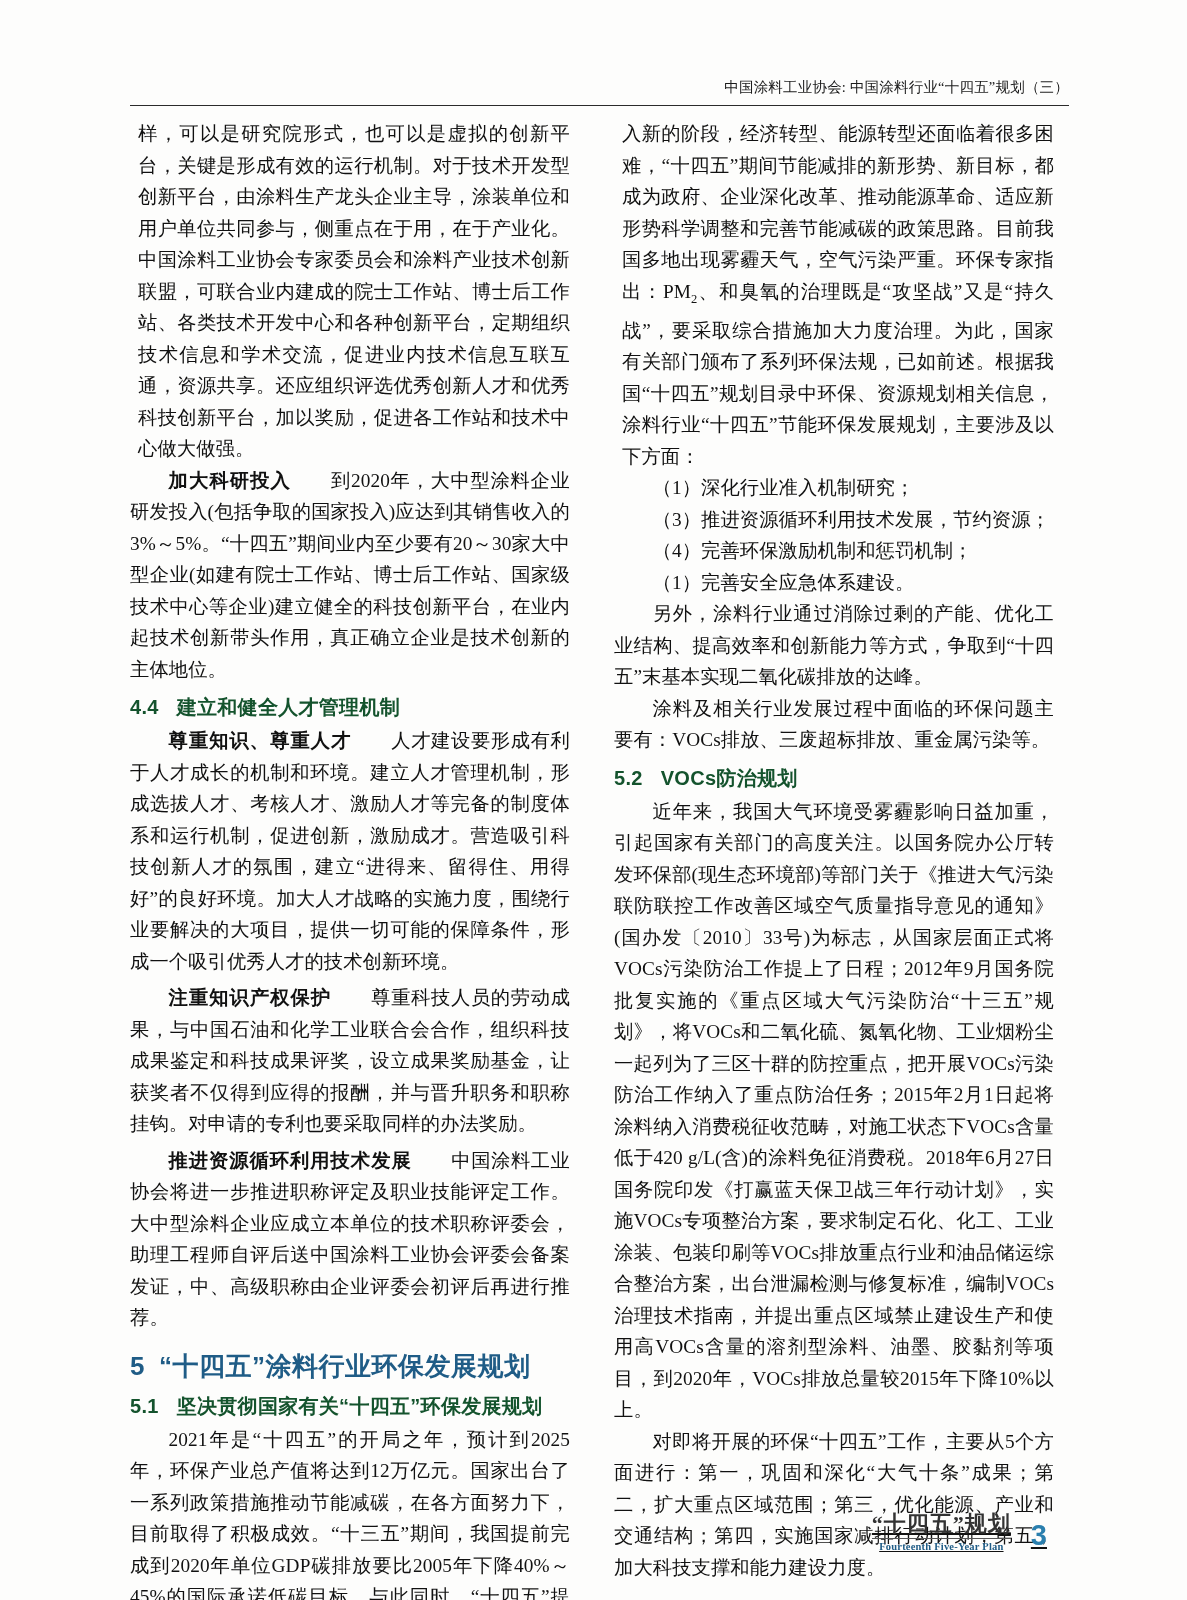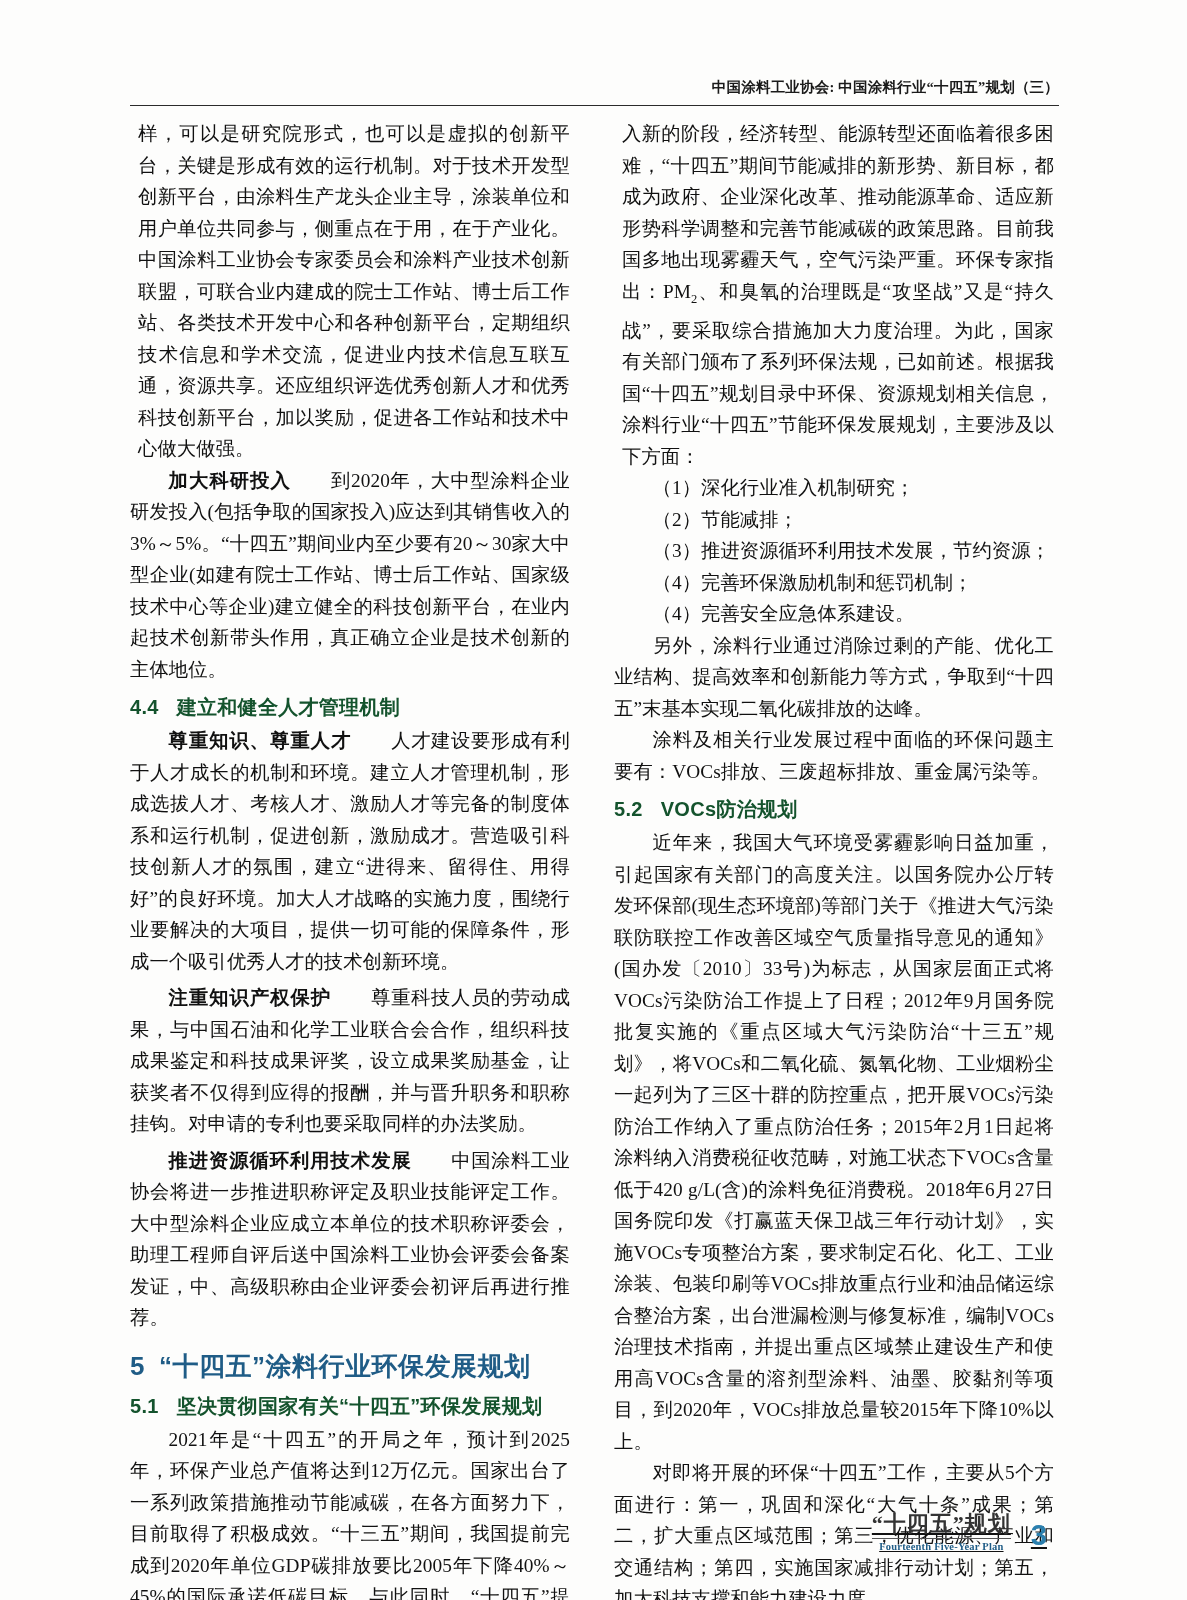--- a/index.html
+++ b/index.html
@@ -15,23 +15,22 @@
     font-family: "Liberation Serif", "DejaVu Serif", serif;
     color: #111;
     box-sizing: border-box;
     overflow: hidden;
   }
   
   .header {
     position: absolute;
     top: 78px;
     left: 130px;
-    right: 128px;
+    right: 118px;
     height: 30px;
-    font-weight: bold;
   }
   .header-text {
     position: absolute;
     right: 0;
     top: 0;
     font-size: 14.5px;
     color: #1a1a1a;
     letter-spacing: 0.2px;
     white-space: nowrap;
   }
@@ -190,24 +189,23 @@
 
       <p class="indent">2021年是“十四五”的开局之年，预计到2025年，环保产业总产值将达到12万亿元。国家出台了一系列政策措施推动节能减碳，在各方面努力下，目前取得了积极成效。“十三五”期间，我国提前完成到2020年单位GDP碳排放要比2005年下降40%～45%的国际承诺低碳目标。与此同时，“十四五”提出了到2035年基本实现社会主义现代化远景目标。中国GDP增速已经转入中高速增长，新常态的过程中，工业化、城镇化进程都进</p>
 
     </div>
 
     <div class="col">
 
       <p class="noindent"><span>入新的阶段，经济转型、能源转型还面临着很多困难，“十四五”期间节能减排的新形势、新目标，都成为政府、企业深化改革、推动能源革命、适应新形势科学调整和完善节能减碳的政策思路。目前我国多地出现雾霾天气，空气污染严重。环保专家指出：PM</span><sub>2</sub><span>、和臭氧的治理既是“攻坚战”又是“持久战”，要采取综合措施加大力度治理。为此，国家有关部门颁布了系列环保法规，已如前述。根据我国“十四五”规划目录中环保、资源规划相关信息，涂料行业“十四五”节能环保发展规划，主要涉及以下方面：</span></p>
 
       <p class="list-item">（1）深化行业准入机制研究；</p>
-      <p class="list-item">（2）节能减排；</p>
       <p class="list-item">（3）推进资源循环利用技术发展，节约资源；</p>
       <p class="list-item">（4）完善环保激励机制和惩罚机制；</p>
-      <p class="list-item">（4）完善安全应急体系建设。</p>
+      <p class="list-item">（1）完善安全应急体系建设。</p>
 
       <p class="indent">另外，涂料行业通过消除过剩的产能、优化工业结构、提高效率和创新能力等方式，争取到“十四五”末基本实现二氧化碳排放的达峰。</p>
 
       <p class="indent">涂料及相关行业发展过程中面临的环保问题主要有：VOCs排放、三废超标排放、重金属污染等。</p>
 
       <h3 class="sub"><span class="num">5.2</span><span>VOCs防治规划</span></h3>
 
       <p class="indent">近年来，我国大气环境受雾霾影响日益加重，引起国家有关部门的高度关注。以国务院办公厅转发环保部(现生态环境部)等部门关于《推进大气污染联防联控工作改善区域空气质量指导意见的通知》(国办发〔2010〕33号)为标志，从国家层面正式将VOCs污染防治工作提上了日程；2012年9月国务院批复实施的《重点区域大气污染防治“十三五”规划》，将VOCs和二氧化硫、氮氧化物、工业烟粉尘一起列为了三区十群的防控重点，把开展VOCs污染防治工作纳入了重点防治任务；2015年2月1日起将涂料纳入消费税征收范畴，对施工状态下VOCs含量低于420 g/L(含)的涂料免征消费税。2018年6月27日国务院印发《打赢蓝天保卫战三年行动计划》，实施VOCs专项整治方案，要求制定石化、化工、工业涂装、包装印刷等VOCs排放重点行业和油品储运综合整治方案，出台泄漏检测与修复标准，编制VOCs治理技术指南，并提出重点区域禁止建设生产和使用高VOCs含量的溶剂型涂料、油墨、胶黏剂等项目，到2020年，VOCs排放总量较2015年下降10%以上。</p>
 
       <p class="indent">对即将开展的环保“十四五”工作，主要从5个方面进行：第一，巩固和深化“大气十条”成果；第二，扩大重点区域范围；第三，优化能源、产业和交通结构；第四，实施国家减排行动计划；第五，加大科技支撑和能力建设力度。</p>

